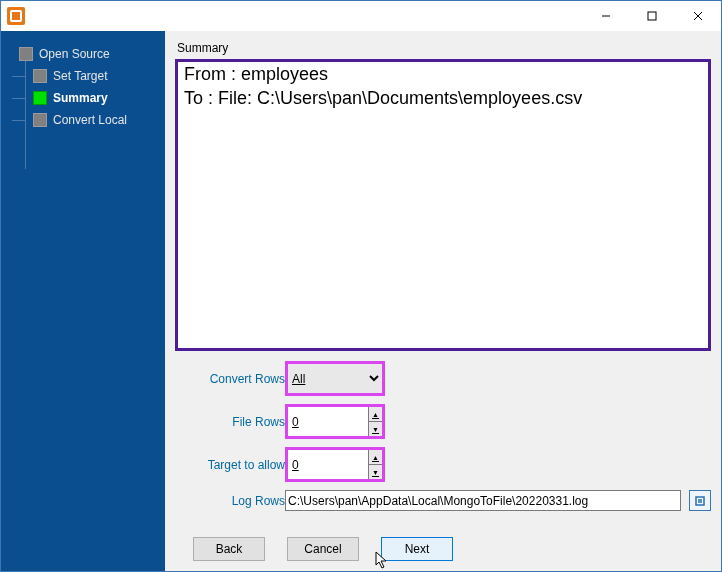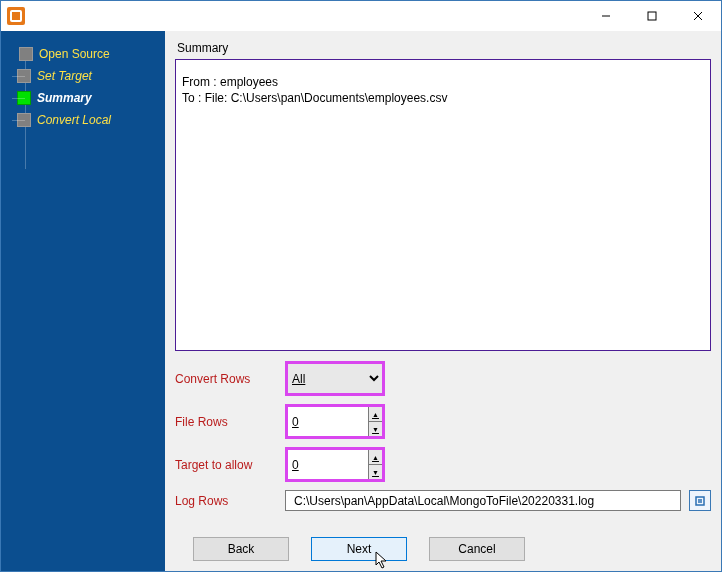--- a/index.html
+++ b/index.html
@@ -53,34 +53,34 @@
     padding-top:12px;
     position:relative;
   }
   .tree-item {
     display:flex;
     align-items:center;
     padding: 4px 0 4px 18px;
     font-size:12px;
     position:relative;
   }
-  .tree-item.child { padding-left: 16px; font-style: italic; }
+  .tree-item.child { padding-left: 32px; }
   .tree-box {
     width:14px; height:14px;
     background:#808080;
     border:1px solid #999;
     margin-right:6px;
     flex:none;
   }
   .tree-box.green {
     background: #00e000;
     border:1px solid #00a000;
   }
   .tree-item.active .tree-label { font-weight:bold; color:#fff; }
-  .tree-label { color:#fde047; }
+  .tree-label { color:#e5e5e5; }
   .tree-connector {
     position:absolute;
     left:24px;
     top:28px;
     bottom:auto;
     width:1px;
     height:110px;
     background: rgba(255,255,255,0.25);
   }
   .tick {
@@ -98,38 +98,39 @@
     background:#f0f0f0;
   }
   .section-label {
     font-size:12px;
     color:#000;
     padding:2px 2px 4px 2px;
   }
   .summary-box {
     flex:1;
     background:#fff;
-    border:1px solid #4c1d95;
-    padding:14px 6px;
-    font-size:12px;
+    border:3px solid #4c1d95;
+    padding:0 6px;
+    font-size:18px;
     line-height:1.35;
     white-space:pre-line;
     overflow:auto;
   }
   .options {
     margin-top:10px;
   }
   .opt-row {
     display:flex;
     align-items:center;
     margin-bottom:8px;
   }
   .opt-label {
     width:110px;
-    color:#b91c1c;
+    color:#0369a1;
+    text-align:right;
   }
   select.opt-input, .spinner, input.opt-input {
     height:35px;
     border:3px solid #d946ef;
     background:#fff;
     font-size:12px;
     font-family:inherit;
     text-decoration:underline;
   }
   select.opt-input {
@@ -162,21 +163,21 @@
     background:#e8e8e8;
     border-bottom:1px solid #7a7a7a;
     cursor:pointer;
     line-height:1;
   }
   .spinner .sb:last-child { border-bottom:none; }
   input.logfile {
     flex:1;
     height:21px;
     border:1px solid #7a7a7a;
-    padding:0 8px;
+    padding:0 2px;
     font-size:12px;
   }
   .browse-btn {
     width:22px; height:21px;
     margin-left:8px;
     border:1px solid #3a78b5;
     background:#eef5fc;
     display:flex;
     align-items:center;
     justify-content:center;
@@ -184,21 +185,21 @@
   }
   .browse-btn svg { stroke:#2a6fb3; fill:none; stroke-width:1.5; }
   .button-row {
     display:flex;
     justify-content:flex-start;
     gap:22px;
     margin-top:18px;
     padding-left:18px;
   }
   button.wiz {
-    width:96px;
+    width:72px;
     height:24px;
     border:1px solid #adadad;
     background:#e1e1e1;
     font-family:inherit;
     font-size:12px;
     cursor:pointer;
   }
   button.wiz.primary {
     border:1px solid #0078d7;
     background:#e5f1fb;
@@ -302,20 +303,20 @@
             <line x1="4" y1="5" x2="8" y2="5"></line>
             <line x1="4" y1="7" x2="8" y2="7"></line>
           </svg>
         </div>
       </div>
 
     </div>
 
     <div class="button-row" style="position:relative;">
       <button class="wiz">Back</button>
+      <button class="wiz">Cancel</button>
       <button class="wiz primary">Next</button>
-      <button class="wiz">Cancel</button>
       <svg class="cursor" style="left:200px; top:14px;" width="16" height="20" viewBox="0 0 16 20">
         <path d="M1 1 L1 14 L4 11 L7 17 L9 16 L6 10 L11 10 Z" fill="#fff" stroke="#000" stroke-width="1"></path>
       </svg>
     </div>
   </div>
 </div>
 
 </body></html>

